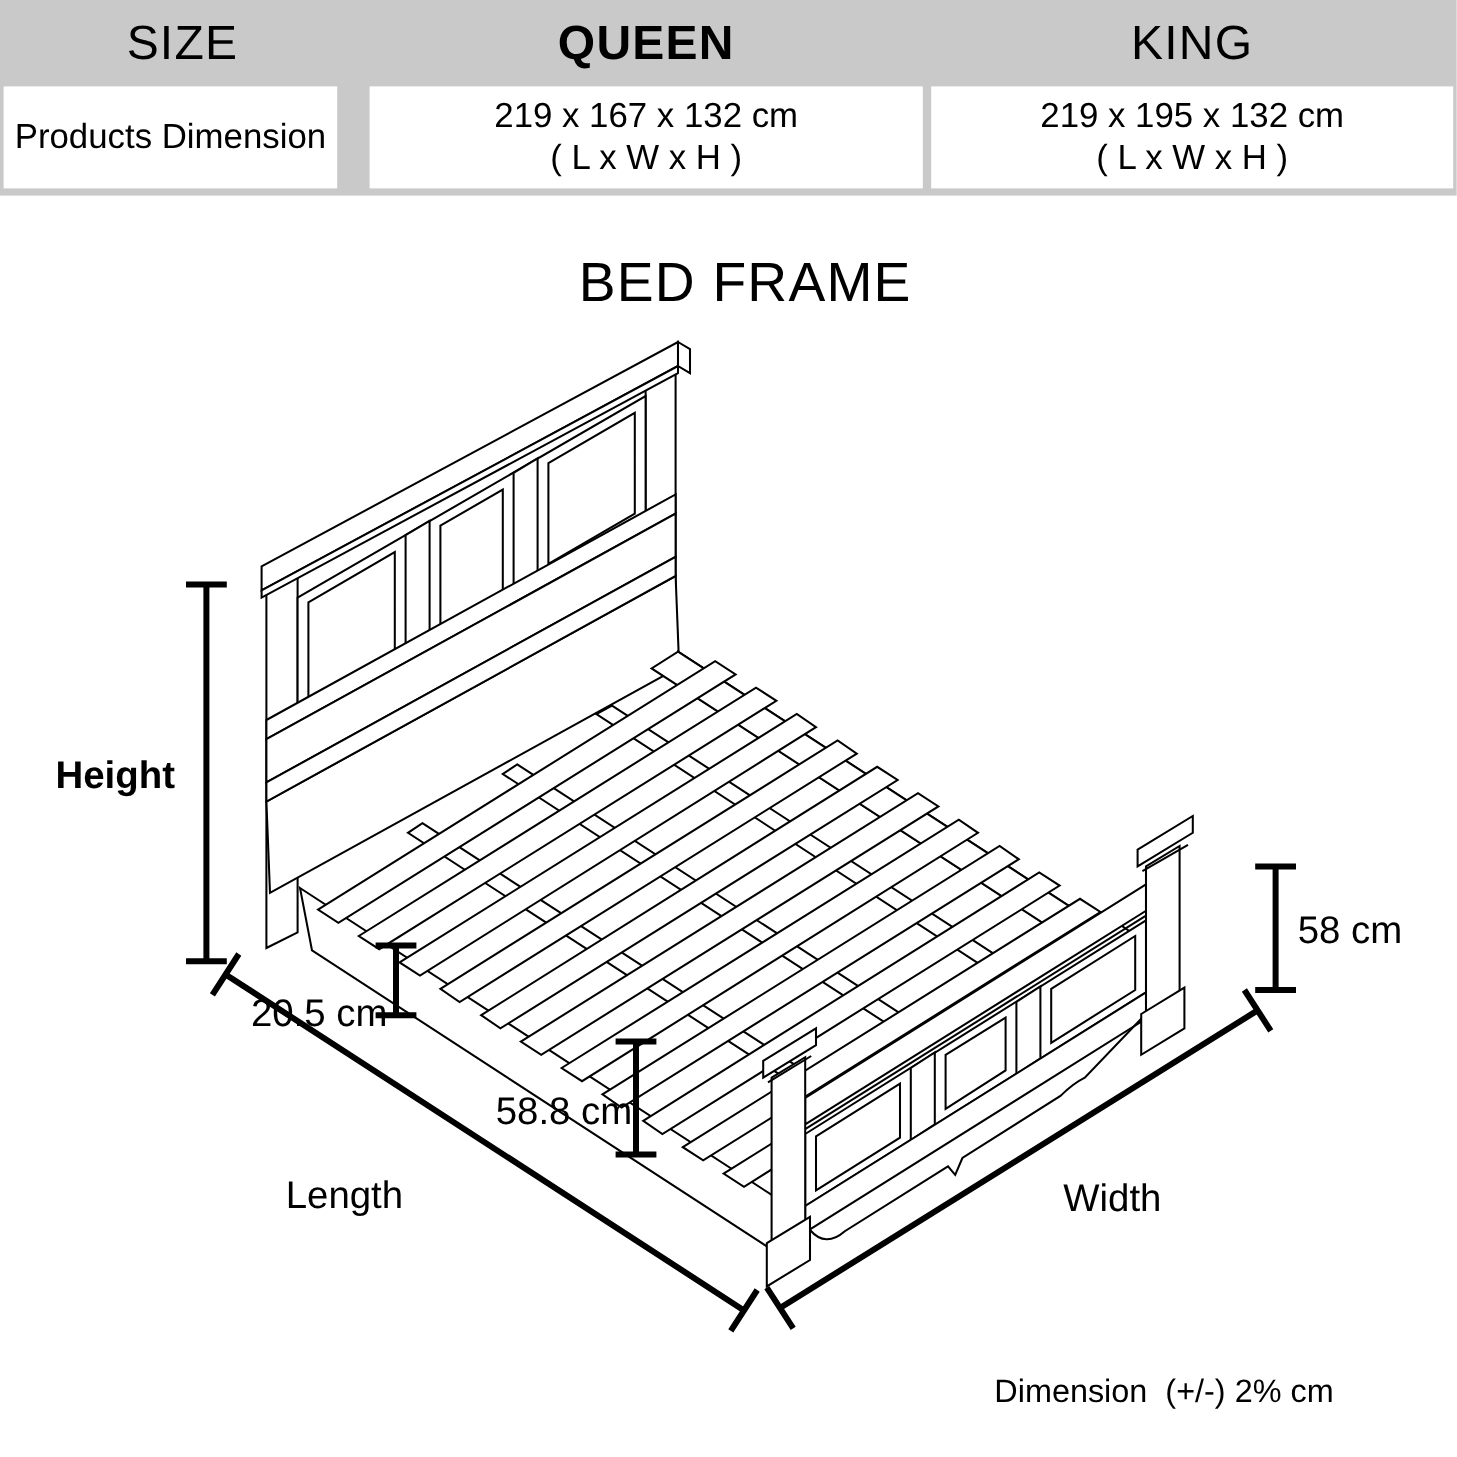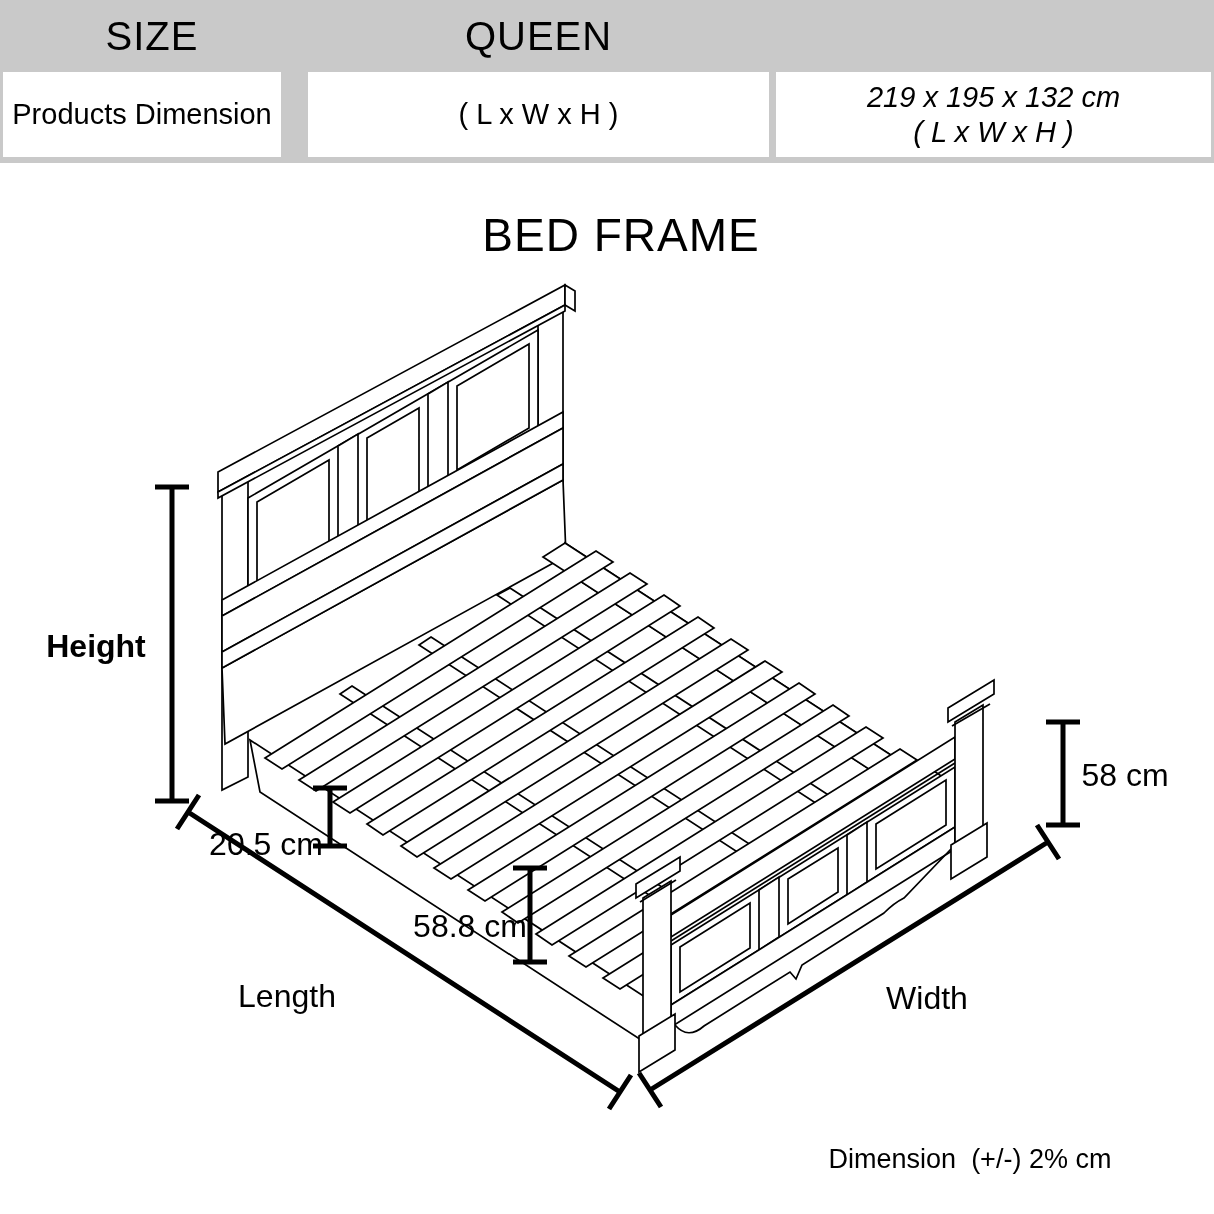--- a/index.html
+++ b/index.html
@@ -5,27 +5,27 @@
   html,body{margin:0;padding:0;}
   body{
     width:1214px;height:1214px;position:relative;background:#ffffff;
     font-family:"Liberation Sans", sans-serif;color:#000;overflow:hidden;
   }
   
   .table-band{position:absolute;left:0;top:0;width:1214px;height:163px;background:#c9c9c9;}
   .hdr{position:absolute;top:0;height:72px;display:flex;align-items:center;justify-content:center;
        font-size:40px;letter-spacing:1px;}
   .hdr1{left:3px;width:298px;}
-  .hdr2{left:308px;width:461px;}
+  .hdr2{left:308px;width:461px;font-weight:bold;}
   .hdr3{left:776px;width:435px;}
   .cell{position:absolute;top:72px;height:85px;background:#ffffff;display:flex;flex-direction:column;
         align-items:center;justify-content:center;font-size:29px;line-height:35px;text-align:center;}
   .cell1{left:3px;width:278px;}
   .cell2{left:308px;width:461px;}
-  .cell3{left:776px;width:435px;font-style:italic;}
+  .cell3{left:776px;width:435px;}
   
   .title{position:absolute;left:0;top:208px;width:1214px;text-align:center;
          font-size:46px;letter-spacing:1px;padding-left:14px;}
   svg.art{position:absolute;left:0;top:0;}
   .dim-label{position:absolute;font-size:32px;text-align:center;white-space:pre;}
   .lbl-height{left:18px;top:628px;width:156px;font-weight:bold;}
   .lbl-rail{left:192px;top:826px;width:148px;}
   .lbl-platform{left:394px;top:908px;width:152px;}
   .lbl-footboard{left:1058px;top:757px;width:134px;}
   .lbl-length{left:210px;top:978px;width:154px;}
@@ -35,25 +35,27 @@
   .w{fill:#ffffff;stroke:#000;stroke-width:1.7;stroke-linejoin:miter;}
   .ln{fill:none;stroke:#000;stroke-width:1.7;}
   .dim{fill:none;stroke:#000;stroke-width:5;}
 </style>
 </head>
 <body>
 
 <div class="table-band">
   <div class="hdr hdr1">SIZE</div>
   <div class="hdr hdr2">QUEEN</div>
+  <div class="hdr hdr3">KING</div>
 
   <div class="cell cell1">
     <span>Products Dimension</span>
   </div>
   <div class="cell cell2">
+    <span>219 x 167 x 132 cm</span>
     <span>( L x W x H )</span>
   </div>
   <div class="cell cell3">
     <span>219 x 195 x 132 cm</span>
     <span>( L x W x H )</span>
   </div>
 </div>
 
 <div class="title">BED FRAME</div>
 

